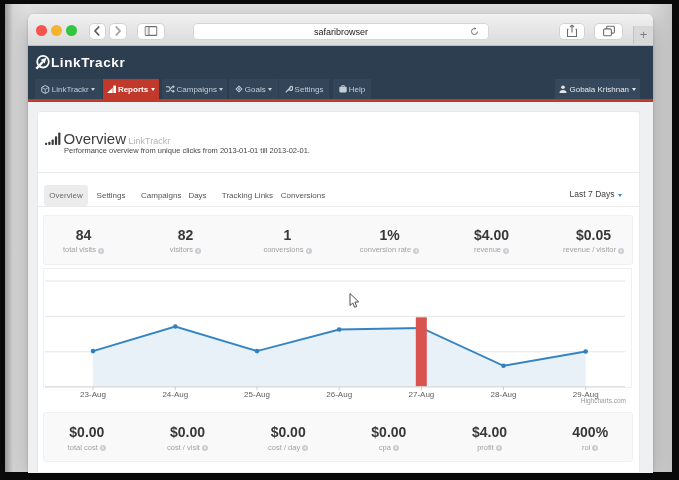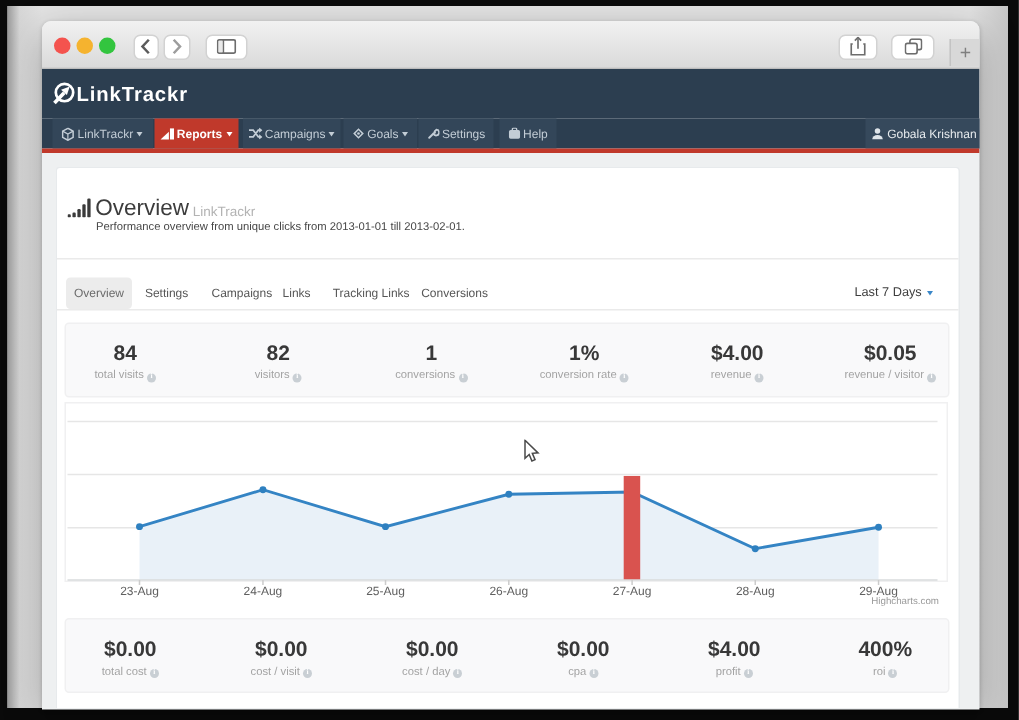--- a/index.html
+++ b/index.html
@@ -42,21 +42,21 @@
   .mi svg { margin-right:2px; }
   .caret { display:inline-block; width:0; height:0; border-left:2.6px solid transparent;
         border-right:2.6px solid transparent; border-top:3.2px solid #c3cdd6; margin-left:2.5px; }
   #mi1 { left:7px; width:66.5px; background:#334659; }
   #mi2 { left:74.5px; width:56.5px; background:#c0392b; color:#fff; font-weight:bold; }
   #mi2 .caret{ border-top-color:#fff; }
   #mi3 { left:133.8px; width:65.4px; background:#334659; }
   #mi4 { left:201.3px; width:48.4px; background:#334659; }
   #mi5 { left:250.8px; width:50.5px; background:#334659; }
   #mi6 { left:304.9px; width:38.1px; background:#334659; }
-  #miu { left:549px; width:85px; background:#36495c; color:#e7ebee; }
+  #miu { left:527px; width:85px; background:#36495c; color:#e7ebee; }
   #miu .caret{ border-top-color:#e7ebee; }
   #redline { position:absolute; left:0; top:85px; width:100%; height:2.5px; background:#c0392b; }
   
   #card { position:absolute; left:9px; top:97px; width:603px; height:361px; background:#fff;
       border:1px solid #e7eaec; border-bottom:none; border-radius:3px 3px 0 0; }
   #hicon { position:absolute; left:6.5px; top:19.5px; }
   #htitle { position:absolute; left:25.5px; top:18px; font-size:15px; color:#3c3c3c; }
   #hsub { position:absolute; left:90.5px; top:23.5px; font-size:9px; color:#b3b3b3; }
   #hdesc { position:absolute; left:26px; top:32px; font-size:7.5px; color:#474747; line-height:14px; }
   .hline { position:absolute; left:0; width:100%; height:1px; background:#eaeaea; }
@@ -103,20 +103,24 @@
             <path d="M1.8 1 L6 5.5 L1.8 10" stroke="#9d9d9d" stroke-width="1.7" fill="none"></path>
           </svg>
         </div>
     <div class="tbtn" id="btnside">
           <svg class="ticon" width="13" height="10" viewBox="0 0 13 10">
             <rect x="0.6" y="0.6" width="11.8" height="8.8" rx="1" fill="none" stroke="#6d6d6d" stroke-width="1.2"></rect>
             <line x1="4.4" y1="0.6" x2="4.4" y2="9.4" stroke="#6d6d6d" stroke-width="1.1"></line>
             <rect x="1.2" y="1.2" width="2.6" height="7.6" fill="#e9e9e9"></rect>
           </svg>
         </div>
+    <div id="urlbar">safaribrowser<svg style="position:absolute;right:9px;top:3px" width="9" height="9" viewBox="0 0 9 9">
+            <path d="M7.5 4.5 A3 3 0 1 1 4.5 1.5" stroke="#6f6f6f" stroke-width="1" fill="none"></path>
+            <path d="M4.5 0 L6.3 1.5 L4.5 3 Z" fill="#6f6f6f"></path>
+          </svg></div>
     <div class="tbtn" id="btnshare">
           <svg class="ticon" width="11" height="13" viewBox="0 0 11 13">
             <path d="M2 4.8 L1 4.8 L1 12 L10 12 L10 4.8 L9 4.8" stroke="#6d6d6d" stroke-width="1.1" fill="none"></path>
             <line x1="5.5" y1="1.2" x2="5.5" y2="8" stroke="#6d6d6d" stroke-width="1.1"></line>
             <path d="M3.4 2.6 L5.5 0.5 L7.6 2.6" stroke="#6d6d6d" stroke-width="1.1" fill="none"></path>
           </svg>
         </div>
     <div class="tbtn" id="btntabs">
           <svg class="ticon" width="12" height="11" viewBox="0 0 12 11">
             <rect x="3.6" y="0.6" width="7.8" height="7" rx="1.4" fill="none" stroke="#6d6d6d" stroke-width="1.1"></rect>
@@ -177,21 +181,21 @@
           </g>
         </svg>
     <span id="htitle">Overview</span>
         <span id="hsub">LinkTrackr</span>
     <div id="hdesc">Performance overview from unique clicks from 2013-01-01 till 2013-02-01.</div>
     <div class="hline" style="top:60px"></div>
     <div id="tabs">
       <div class="active">Overview</div>
       <div class="tab" id="t1">Settings</div>
       <div class="tab" id="t2">Campaigns</div>
-      <div class="tab" id="t3">Links</div>
+      <div class="tab" id="t3">Days</div>
       <div class="tab" id="t4">Tracking Links</div>
       <div class="tab" id="t5">Conversions</div>
     </div>
     <div id="range">Last 7 Days<span class="caret"></span></div>
     <div class="hline" style="top:93.5px"></div>
     <div class="statpanel" id="stats1">
       <div class="stat">
             <div class="num">84</div>
             <div class="lbl">total visits <span class="info">i</span></div>
           </div>

